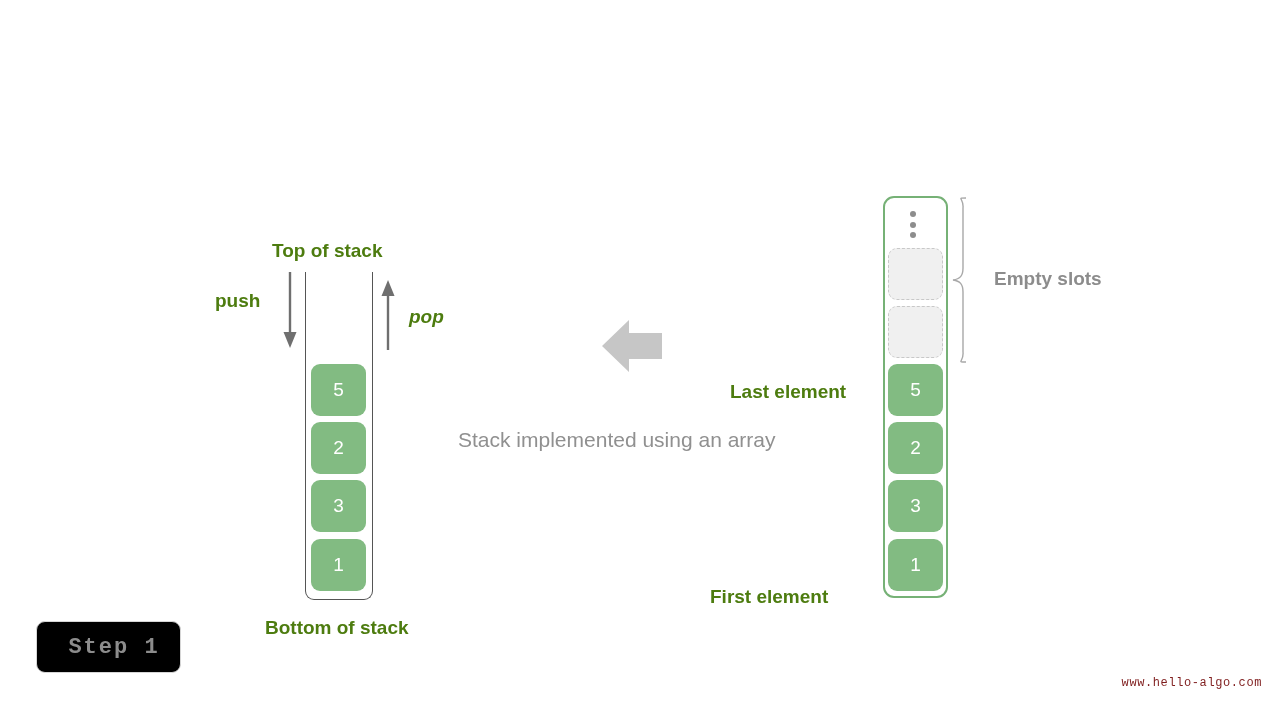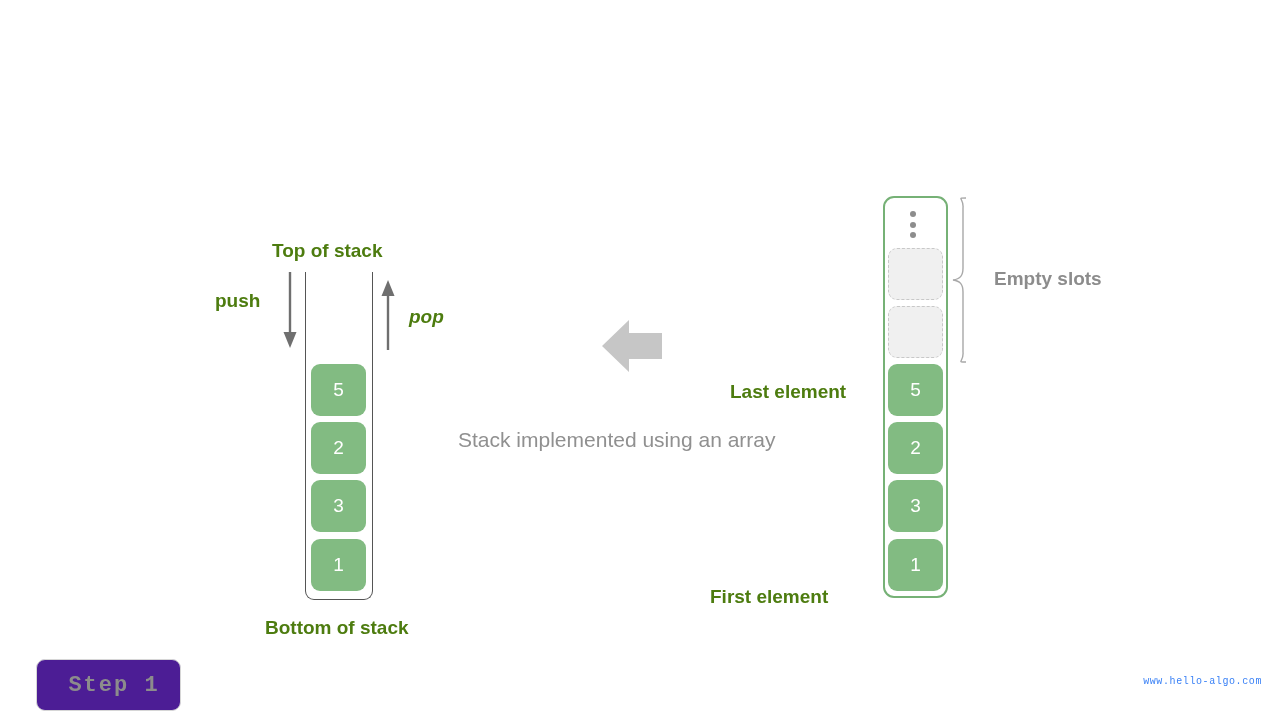--- a/index.html
+++ b/index.html
@@ -136,46 +136,46 @@
   #empty-brace {
     position: absolute;
     left: 950px;
     top: 196px;
   }
 
   
   #step-badge {
     position: absolute;
     left: 36px;
-    top: 659px;
+    top: 621px;
     width: 145px;
     height: 52px;
     box-sizing: border-box;
     border: 1.4px solid #d6d6d6;
     border-radius: 9px;
-    background: #4c1d95;
+    background: #000000;
     display: flex;
     align-items: center;
     justify-content: center;
     font-family: "Liberation Mono", monospace;
     font-size: 22px;
     font-weight: bold;
     letter-spacing: 2px;
     color: #8c8c8c;
     padding-left: 11px;
   }
 
   
   #watermark {
     position: absolute;
     right: 18px;
     top: 676px;
     font-family: "Liberation Mono", monospace;
-    font-size: 10px;
-    color: #3b82f6;
+    font-size: 12px;
+    color: #7f1d1d;
     letter-spacing: 0.6px;
     white-space: nowrap;
   }
 </style>
 </head>
 <body>
 
 <div class="canvas">
 
   <div id="left-stack-group">

